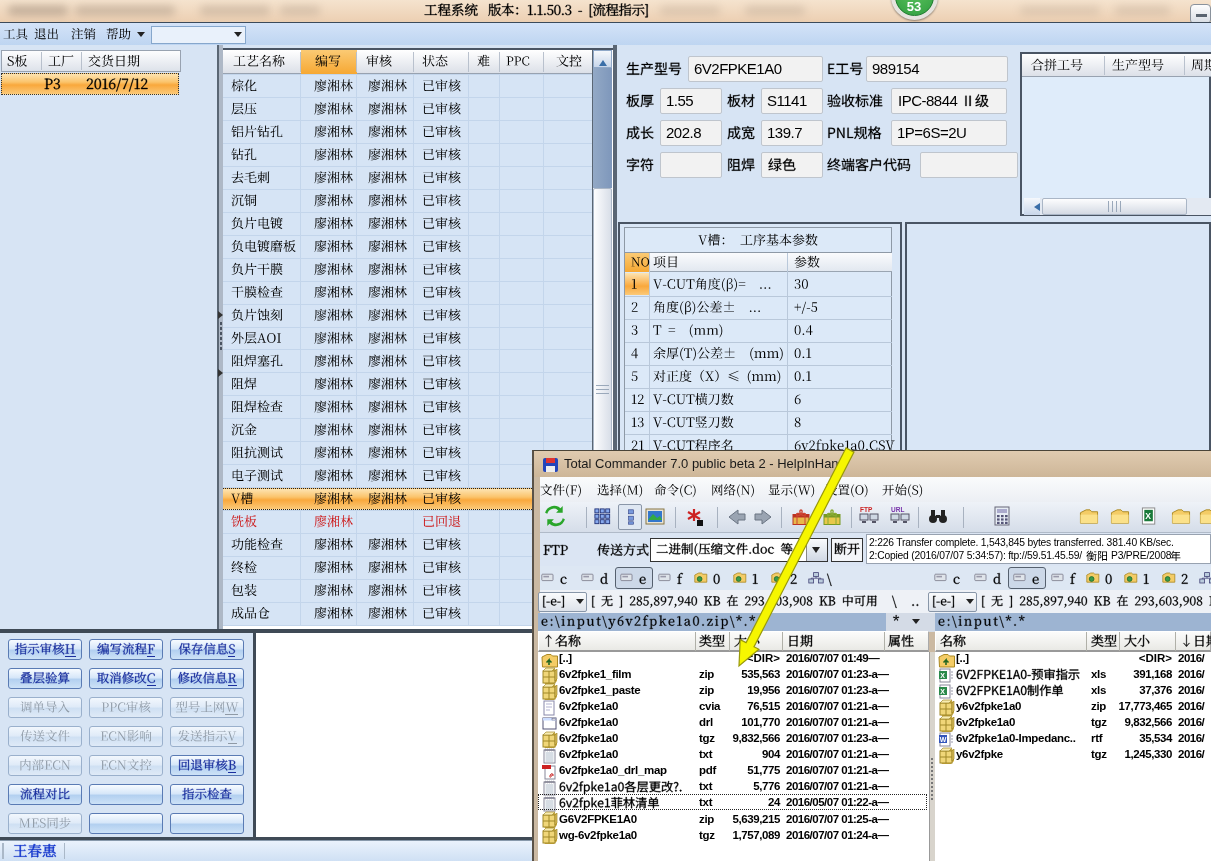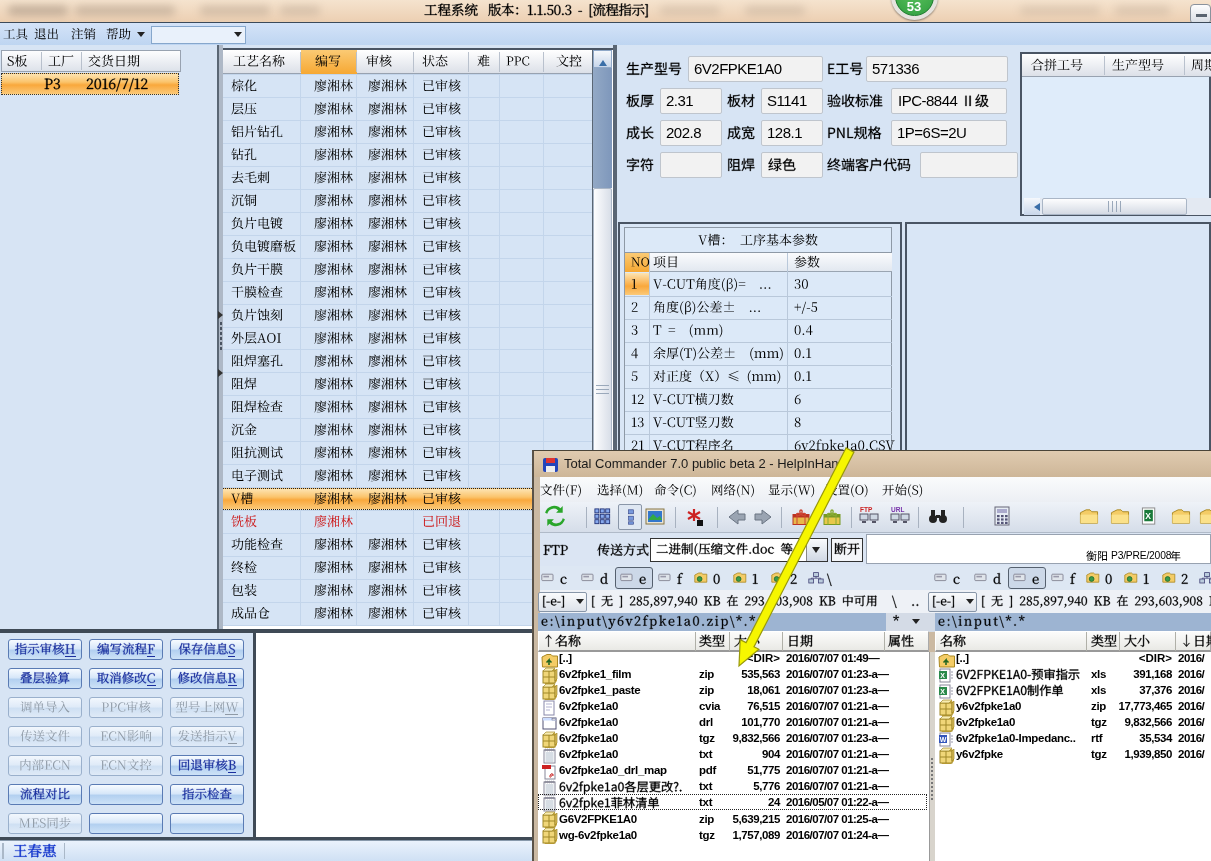--- a/index.html
+++ b/index.html
@@ -86,31 +86,31 @@
     <div style="left:593px;top:68px;width:19px;height:120px;background:linear-gradient(90deg,#93a9c6,#7e97bb);"></div>
     <div style="left:593px;top:188px;width:19px;height:441px;background:linear-gradient(90deg,#fdfdfe,#d8dee8);border:1px solid #aab6c6;border-radius:2px;"></div>
     <div style="left:596px;top:385px;width:13px;height:1px;background:#9aa8ba;"></div>
     <div style="left:596px;top:389px;width:13px;height:1px;background:#9aa8ba;"></div>
     <div style="left:596px;top:393px;width:13px;height:1px;background:#9aa8ba;"></div>
     <div style="left:613px;top:45px;width:4px;height:584px;background:#5a6674;"></div>
     <div style="left:617px;top:45px;width:594px;height:790px;background:#d7e4f4;"></div>
     <div style="left:688px;top:56px;width:135px;height:26px;background:#f2f2f2;border:1px solid #bfc5cd;border-radius:2px;"></div>
     <div style="left:694px;top:54px;height:30px;line-height:30px;font-family:&quot;Liberation Sans&quot;,sans-serif;font-size:15px;color:#000;font-weight:400;letter-spacing:-0.5px;white-space:pre;">6V2FPKE1A0</div>
     <div style="left:866px;top:56px;width:142px;height:26px;background:#f2f2f2;border:1px solid #bfc5cd;border-radius:2px;"></div>
-    <div style="left:872px;top:54px;height:30px;line-height:30px;font-family:&quot;Liberation Sans&quot;,sans-serif;font-size:15px;color:#000;font-weight:400;letter-spacing:-0.5px;white-space:pre;">571336</div>
+    <div style="left:872px;top:54px;height:30px;line-height:30px;font-family:&quot;Liberation Sans&quot;,sans-serif;font-size:15px;color:#000;font-weight:400;letter-spacing:-0.5px;white-space:pre;">989154</div>
     <div style="left:660px;top:88px;width:62px;height:26px;background:#f2f2f2;border:1px solid #bfc5cd;border-radius:2px;"></div>
-    <div style="left:666px;top:86px;height:30px;line-height:30px;font-family:&quot;Liberation Sans&quot;,sans-serif;font-size:15px;color:#000;font-weight:400;letter-spacing:-0.5px;white-space:pre;">2.31</div>
+    <div style="left:666px;top:86px;height:30px;line-height:30px;font-family:&quot;Liberation Sans&quot;,sans-serif;font-size:15px;color:#000;font-weight:400;letter-spacing:-0.5px;white-space:pre;">1.55</div>
     <div style="left:761px;top:88px;width:62px;height:26px;background:#f2f2f2;border:1px solid #bfc5cd;border-radius:2px;"></div>
     <div style="left:767px;top:86px;height:30px;line-height:30px;font-family:&quot;Liberation Sans&quot;,sans-serif;font-size:15px;color:#000;font-weight:400;letter-spacing:-0.5px;white-space:pre;">S1141</div>
     <div style="left:891px;top:88px;width:116px;height:26px;background:#f2f2f2;border:1px solid #bfc5cd;border-radius:2px;"></div>
     <div style="left:898px;top:86px;height:30px;line-height:30px;font-family:&quot;Liberation Sans&quot;,sans-serif;font-size:15px;color:#000;font-weight:400;letter-spacing:-0.5px;white-space:pre;">IPC-8844</div>
     <div style="left:660px;top:120px;width:62px;height:26px;background:#f2f2f2;border:1px solid #bfc5cd;border-radius:2px;"></div>
     <div style="left:666px;top:118px;height:30px;line-height:30px;font-family:&quot;Liberation Sans&quot;,sans-serif;font-size:15px;color:#000;font-weight:400;letter-spacing:-0.5px;white-space:pre;">202.8</div>
     <div style="left:761px;top:120px;width:62px;height:26px;background:#f2f2f2;border:1px solid #bfc5cd;border-radius:2px;"></div>
-    <div style="left:767px;top:118px;height:30px;line-height:30px;font-family:&quot;Liberation Sans&quot;,sans-serif;font-size:15px;color:#000;font-weight:400;letter-spacing:-0.5px;white-space:pre;">128.1</div>
+    <div style="left:767px;top:118px;height:30px;line-height:30px;font-family:&quot;Liberation Sans&quot;,sans-serif;font-size:15px;color:#000;font-weight:400;letter-spacing:-0.5px;white-space:pre;">139.7</div>
     <div style="left:891px;top:120px;width:116px;height:26px;background:#f2f2f2;border:1px solid #bfc5cd;border-radius:2px;"></div>
     <div style="left:897px;top:118px;height:30px;line-height:30px;font-family:&quot;Liberation Sans&quot;,sans-serif;font-size:15px;color:#000;font-weight:400;letter-spacing:-0.5px;white-space:pre;">1P=6S=2U</div>
     <div style="left:660px;top:152px;width:62px;height:26px;background:#f2f2f2;border:1px solid #bfc5cd;border-radius:2px;"></div>
     <div style="left:761px;top:152px;width:62px;height:26px;background:#f2f2f2;border:1px solid #bfc5cd;border-radius:2px;"></div>
     <div style="left:920px;top:152px;width:98px;height:26px;background:#f2f2f2;border:1px solid #bfc5cd;border-radius:2px;"></div>
     <div style="left:1020px;top:52px;width:191px;height:164px;border:2px solid #4a5564;background:#dfecfa;"></div>
     <div style="left:1022px;top:54px;width:189px;height:23px;background:linear-gradient(#ffffff,#dce0e8);border-bottom:1px solid #98a2b0;"></div>
     <div style="left:1104px;top:56px;width:1px;height:19px;background:#b9c1cd;"></div>
     <div style="left:1184px;top:56px;width:1px;height:19px;background:#b9c1cd;"></div>
     <div style="left:1024px;top:198px;width:187px;height:17px;background:#e3e9f2;"></div>
@@ -1348,20 +1348,22 @@
         <rect x="2" y="1" width="13" height="17" fill="#fff" stroke="#888"></rect>
         <rect x="4" y="3" width="9" height="12" fill="#1a7a3a"></rect>
         <text x="5" y="13" font-size="9" font-weight="bold" fill="#fff" font-family="Liberation Sans">X</text>
       </svg></div>
     <div style="left:540px;top:533px;width:671px;height:33px;background:#dbe5f3;"></div>
     <div style="left:650px;top:538px;width:178px;height:24px;background:#fff;border:1px solid #333;"></div>
     <div style="left:806px;top:539px;width:21px;height:22px;background:linear-gradient(#f8fafc,#d0d8e4);border-left:1px solid #888;"></div>
     <div style="left:812px;top:547px;width:0;height:0;border:4px solid transparent;border-top:6px solid #222;"></div>
     <div style="left:831px;top:538px;width:32px;height:24px;background:#f4f6f9;border:1px solid #333;"></div>
     <div style="left:866px;top:534px;width:345px;height:30px;background:#fff;border:1px solid #98a2b0;overflow:hidden;"></div>
+    <div style="left:869px;top:532.7px;height:20.6px;line-height:20.6px;font-family:&quot;Liberation Sans&quot;,sans-serif;font-size:10.3px;color:#000;font-weight:400;letter-spacing:-0.2px;white-space:pre;">2:226 Transfer complete. 1,543,845 bytes transferred. 381.40 KB/sec.</div>
+    <div style="left:869px;top:545.7px;height:20.6px;line-height:20.6px;font-family:&quot;Liberation Sans&quot;,sans-serif;font-size:10.3px;color:#000;font-weight:400;letter-spacing:-0.2px;white-space:pre;">2:Copied (2016/07/07 5:34:57): ftp://59.51.45.59/</div>
     <div style="left:1111px;top:545.7px;height:20.6px;line-height:20.6px;font-family:&quot;Liberation Sans&quot;,sans-serif;font-size:10.3px;color:#000;font-weight:400;letter-spacing:-0.2px;white-space:pre;">P3/PRE/2008</div>
     <div style="left:540px;top:566px;width:671px;height:24px;background:#dde7f3;"></div>
     <div style="left:541px;top:571px;width:16px;height:16px;"><svg width="16" height="16" viewBox="0 0 20 20">
         <rect x="1" y="4" width="14" height="8" rx="1" fill="#dfe4ea" stroke="#778"></rect>
         <rect x="3" y="6" width="7" height="2" fill="#99a"></rect>
       </svg></div>
     <div style="left:581px;top:571px;width:16px;height:16px;"><svg width="16" height="16" viewBox="0 0 20 20">
         <rect x="1" y="4" width="14" height="8" rx="1" fill="#dfe4ea" stroke="#778"></rect>
         <rect x="3" y="6" width="7" height="2" fill="#99a"></rect>
       </svg></div>
@@ -1481,21 +1483,21 @@
     <div style="left:541px;top:682.6px;width:17px;height:17px;"><svg width="17" height="17" viewBox="0 0 17 17">
         <path d="M2 5 l3-3 h9 l2 2 v10 l-3 3 H4 L2 14z" fill="#caa93c"></path>
         <rect x="2" y="4" width="12" height="12" fill="#f0d678" stroke="#a08828"></rect>
         <path d="M2 4 l3-3 h9 l-3 3z" fill="#f8ecb0" stroke="#a08828" stroke-width="0.7"></path>
         <path d="M14 4 l2-2 v10 l-2 2z" fill="#d8bc58" stroke="#a08828" stroke-width="0.7"></path>
         <line x1="8" y1="4" x2="8" y2="16" stroke="#a08828"></line>
         <line x1="2" y1="10" x2="14" y2="10" stroke="#a08828"></line>
       </svg></div>
     <div style="left:559px;top:679.1px;height:23.0px;line-height:23.0px;font-family:&quot;Liberation Sans&quot;,sans-serif;font-size:11.5px;color:#000;font-weight:700;letter-spacing:-0.3px;white-space:pre;">6v2fpke1_paste</div>
     <div style="left:699px;top:679.1px;height:23.0px;line-height:23.0px;font-family:&quot;Liberation Sans&quot;,sans-serif;font-size:11.5px;color:#000;font-weight:700;letter-spacing:-0.3px;white-space:pre;">zip</div>
-    <div style="left:690px;top:679.1px;width:90px;text-align:right;height:23.0px;line-height:23.0px;font-family:&quot;Liberation Sans&quot;,sans-serif;font-size:11.5px;color:#000;font-weight:700;letter-spacing:-0.4px;white-space:pre;">18,061</div>
+    <div style="left:690px;top:679.1px;width:90px;text-align:right;height:23.0px;line-height:23.0px;font-family:&quot;Liberation Sans&quot;,sans-serif;font-size:11.5px;color:#000;font-weight:700;letter-spacing:-0.4px;white-space:pre;">19,956</div>
     <div style="left:786px;top:679.1px;height:23.0px;line-height:23.0px;font-family:&quot;Liberation Sans&quot;,sans-serif;font-size:11.5px;color:#000;font-weight:700;letter-spacing:-0.5px;white-space:pre;">2016/07/07 01:23-a—</div>
     <div style="left:541px;top:698.65px;width:17px;height:17px;"><svg width="17" height="17" viewBox="0 0 17 17">
         <rect x="3" y="2" width="10" height="14" fill="#fff" stroke="#88a"></rect>
         <path d="M5 5 h6 M5 8 h6 M5 11 h4" stroke="#aac" stroke-width="0.9"></path>
       </svg></div>
     <div style="left:559px;top:695.15px;height:23.0px;line-height:23.0px;font-family:&quot;Liberation Sans&quot;,sans-serif;font-size:11.5px;color:#000;font-weight:700;letter-spacing:-0.3px;white-space:pre;">6v2fpke1a0</div>
     <div style="left:699px;top:695.15px;height:23.0px;line-height:23.0px;font-family:&quot;Liberation Sans&quot;,sans-serif;font-size:11.5px;color:#000;font-weight:700;letter-spacing:-0.3px;white-space:pre;">cvia</div>
     <div style="left:690px;top:695.15px;width:90px;text-align:right;height:23.0px;line-height:23.0px;font-family:&quot;Liberation Sans&quot;,sans-serif;font-size:11.5px;color:#000;font-weight:700;letter-spacing:-0.4px;white-space:pre;">76,515</div>
     <div style="left:786px;top:695.15px;height:23.0px;line-height:23.0px;font-family:&quot;Liberation Sans&quot;,sans-serif;font-size:11.5px;color:#000;font-weight:700;letter-spacing:-0.5px;white-space:pre;">2016/07/07 01:21-a—</div>
     <div style="left:541px;top:714.7px;width:17px;height:17px;"><svg width="17" height="17" viewBox="0 0 17 17">
@@ -1664,21 +1666,21 @@
     <div style="left:938px;top:746.8px;width:17px;height:17px;"><svg width="17" height="17" viewBox="0 0 17 17">
         <path d="M2 5 l3-3 h9 l2 2 v10 l-3 3 H4 L2 14z" fill="#caa93c"></path>
         <rect x="2" y="4" width="12" height="12" fill="#f0d678" stroke="#a08828"></rect>
         <path d="M2 4 l3-3 h9 l-3 3z" fill="#f8ecb0" stroke="#a08828" stroke-width="0.7"></path>
         <path d="M14 4 l2-2 v10 l-2 2z" fill="#d8bc58" stroke="#a08828" stroke-width="0.7"></path>
         <line x1="8" y1="4" x2="8" y2="16" stroke="#a08828"></line>
         <line x1="2" y1="10" x2="14" y2="10" stroke="#a08828"></line>
       </svg></div>
     <div style="left:956px;top:743.3px;height:23.0px;line-height:23.0px;font-family:&quot;Liberation Sans&quot;,sans-serif;font-size:11.5px;color:#000;font-weight:700;letter-spacing:-0.3px;white-space:pre;">y6v2fpke</div>
     <div style="left:1091px;top:743.3px;height:23.0px;line-height:23.0px;font-family:&quot;Liberation Sans&quot;,sans-serif;font-size:11.5px;color:#000;font-weight:700;letter-spacing:-0.3px;white-space:pre;">tgz</div>
-    <div style="left:1082px;top:743.3px;width:90px;text-align:right;height:23.0px;line-height:23.0px;font-family:&quot;Liberation Sans&quot;,sans-serif;font-size:11.5px;color:#000;font-weight:700;letter-spacing:-0.4px;white-space:pre;">1,939,850</div>
+    <div style="left:1082px;top:743.3px;width:90px;text-align:right;height:23.0px;line-height:23.0px;font-family:&quot;Liberation Sans&quot;,sans-serif;font-size:11.5px;color:#000;font-weight:700;letter-spacing:-0.4px;white-space:pre;">1,245,330</div>
     <div style="left:1178px;top:743.3px;height:23.0px;line-height:23.0px;font-family:&quot;Liberation Sans&quot;,sans-serif;font-size:11.5px;color:#000;font-weight:700;letter-spacing:-0.5px;white-space:pre;">2016/</div>
   </div>
 <svg width="1211" height="861" style="position:absolute;left:0;top:0;z-index:8;pointer-events:none">
     <g transform="translate(540.0 494.5) scale(0.125)" fill="#000000">
       <use href="#a69" x="0"></use>
       <use href="#a172" x="100"></use>
       <use href="#a136" x="200"></use>
       <use href="#a9" x="237"></use>
       <use href="#a138" x="300"></use>
     </g>

